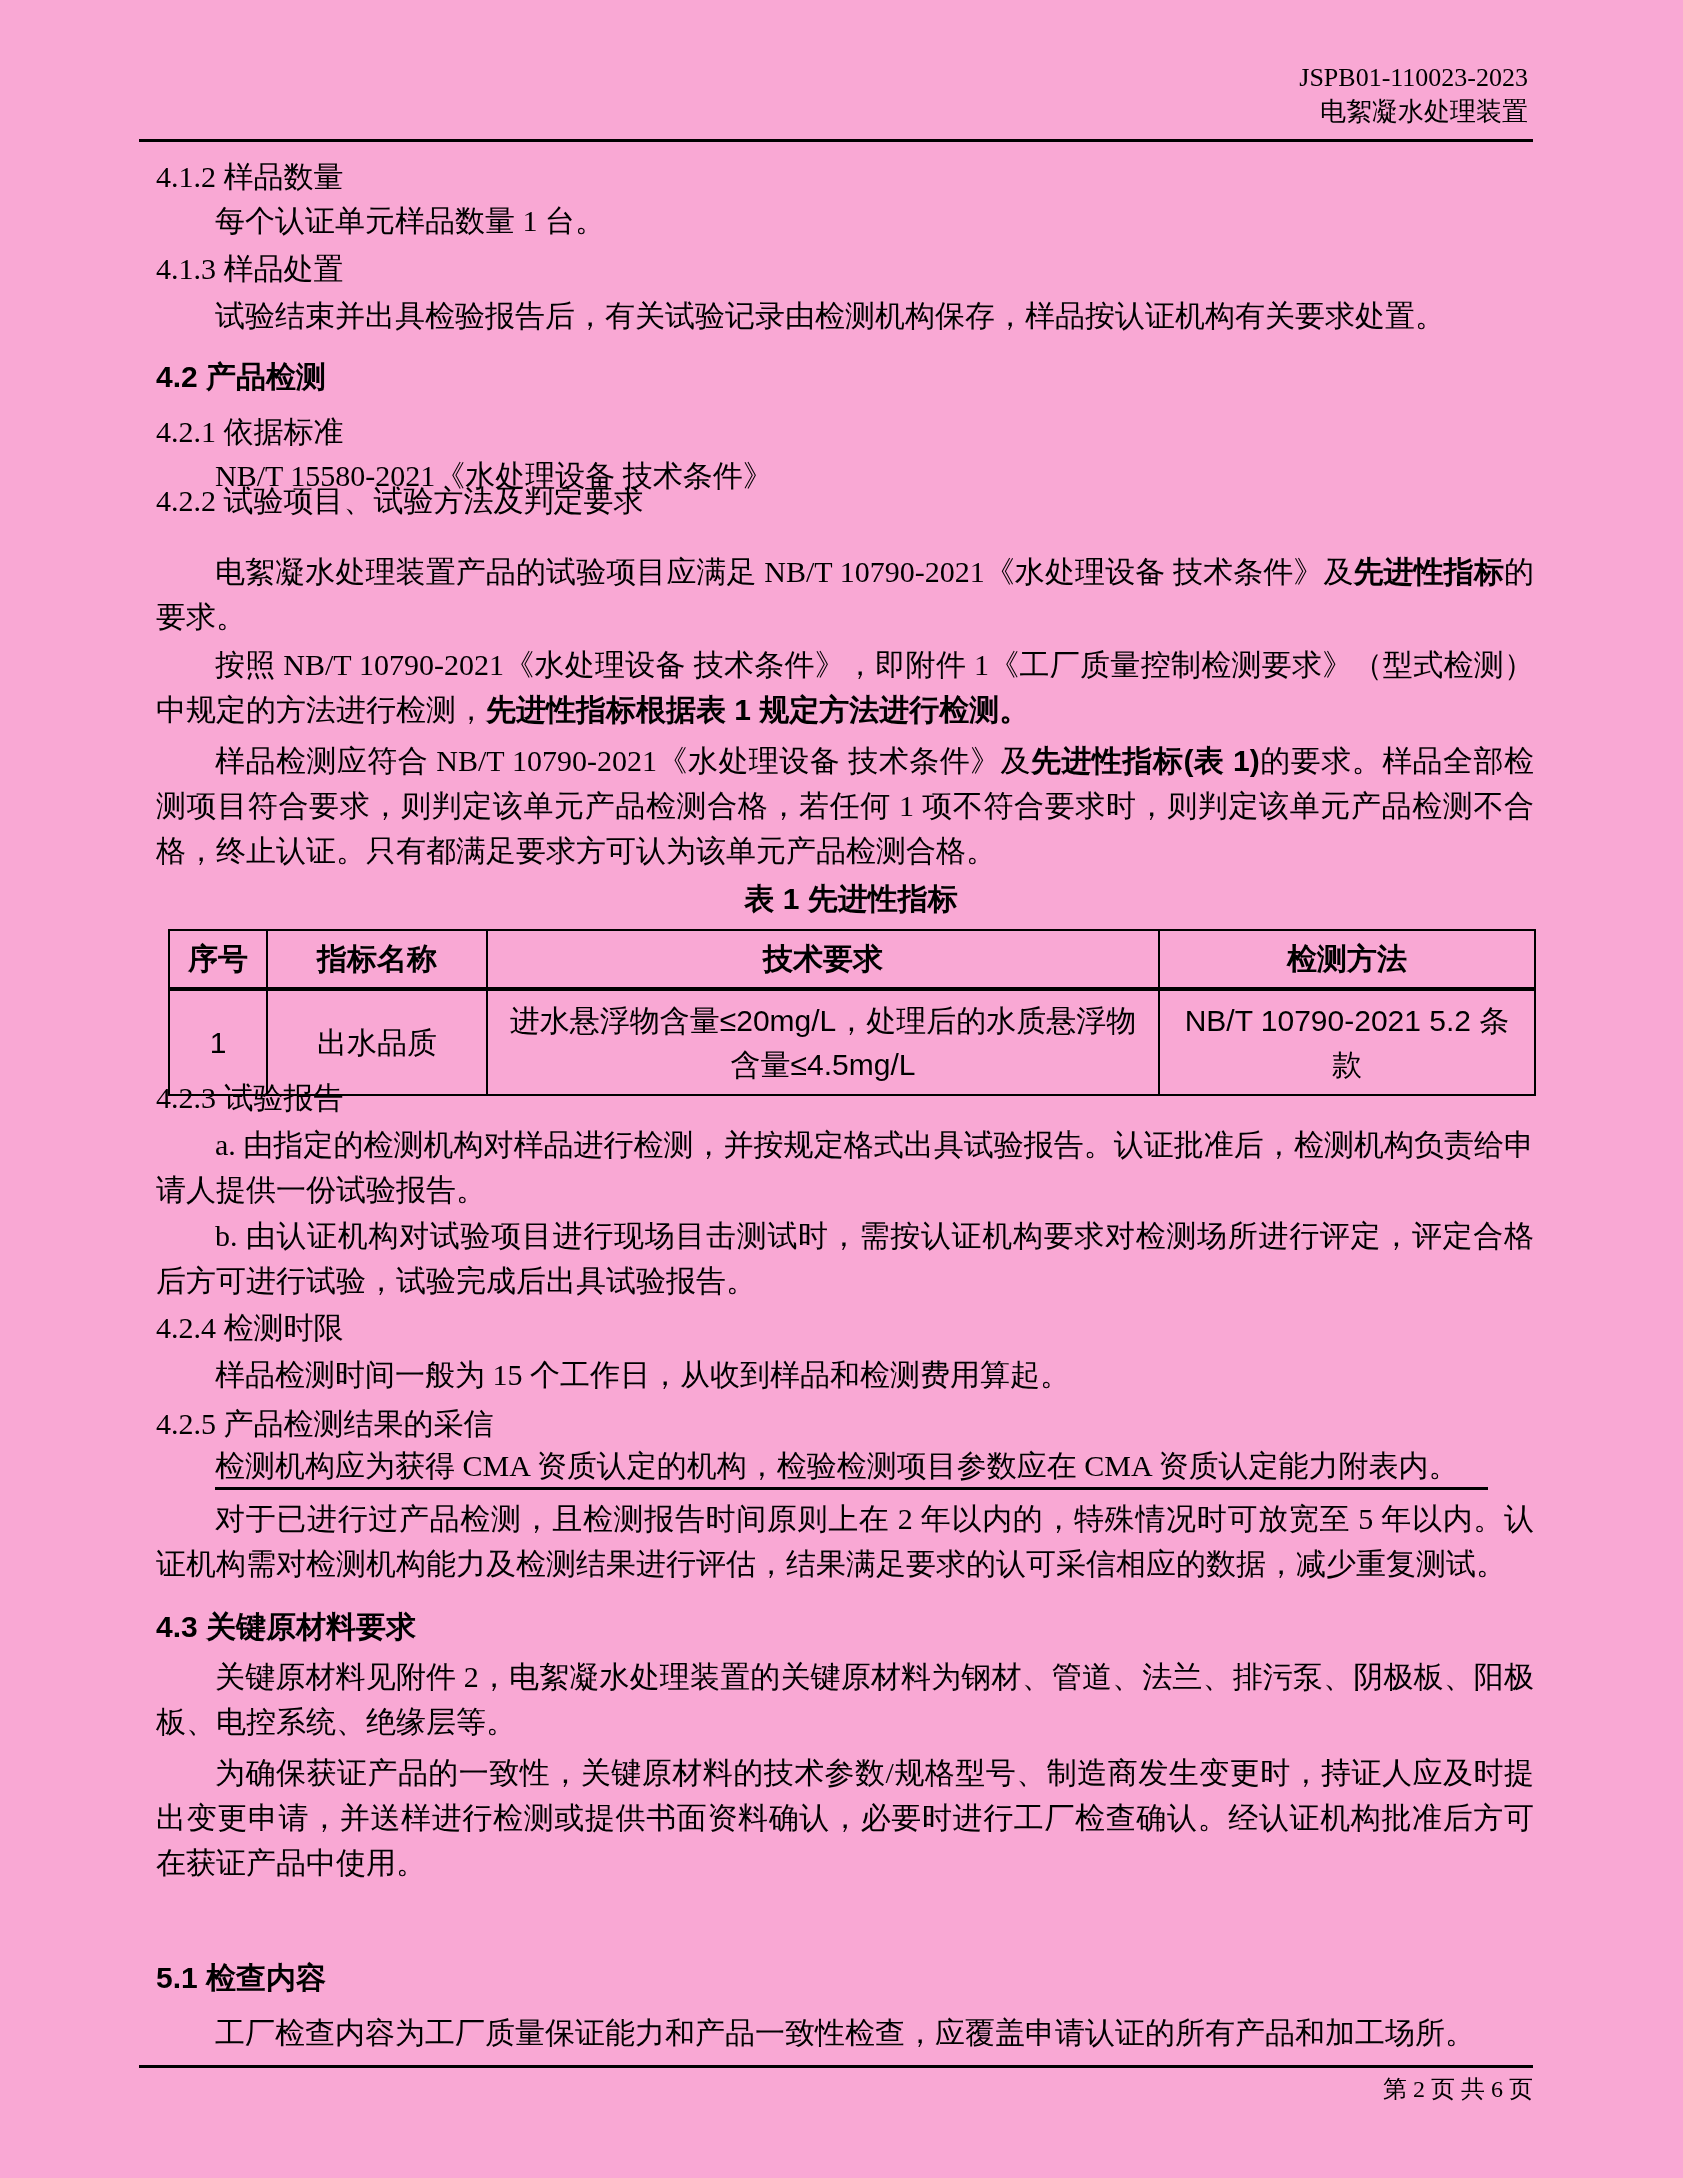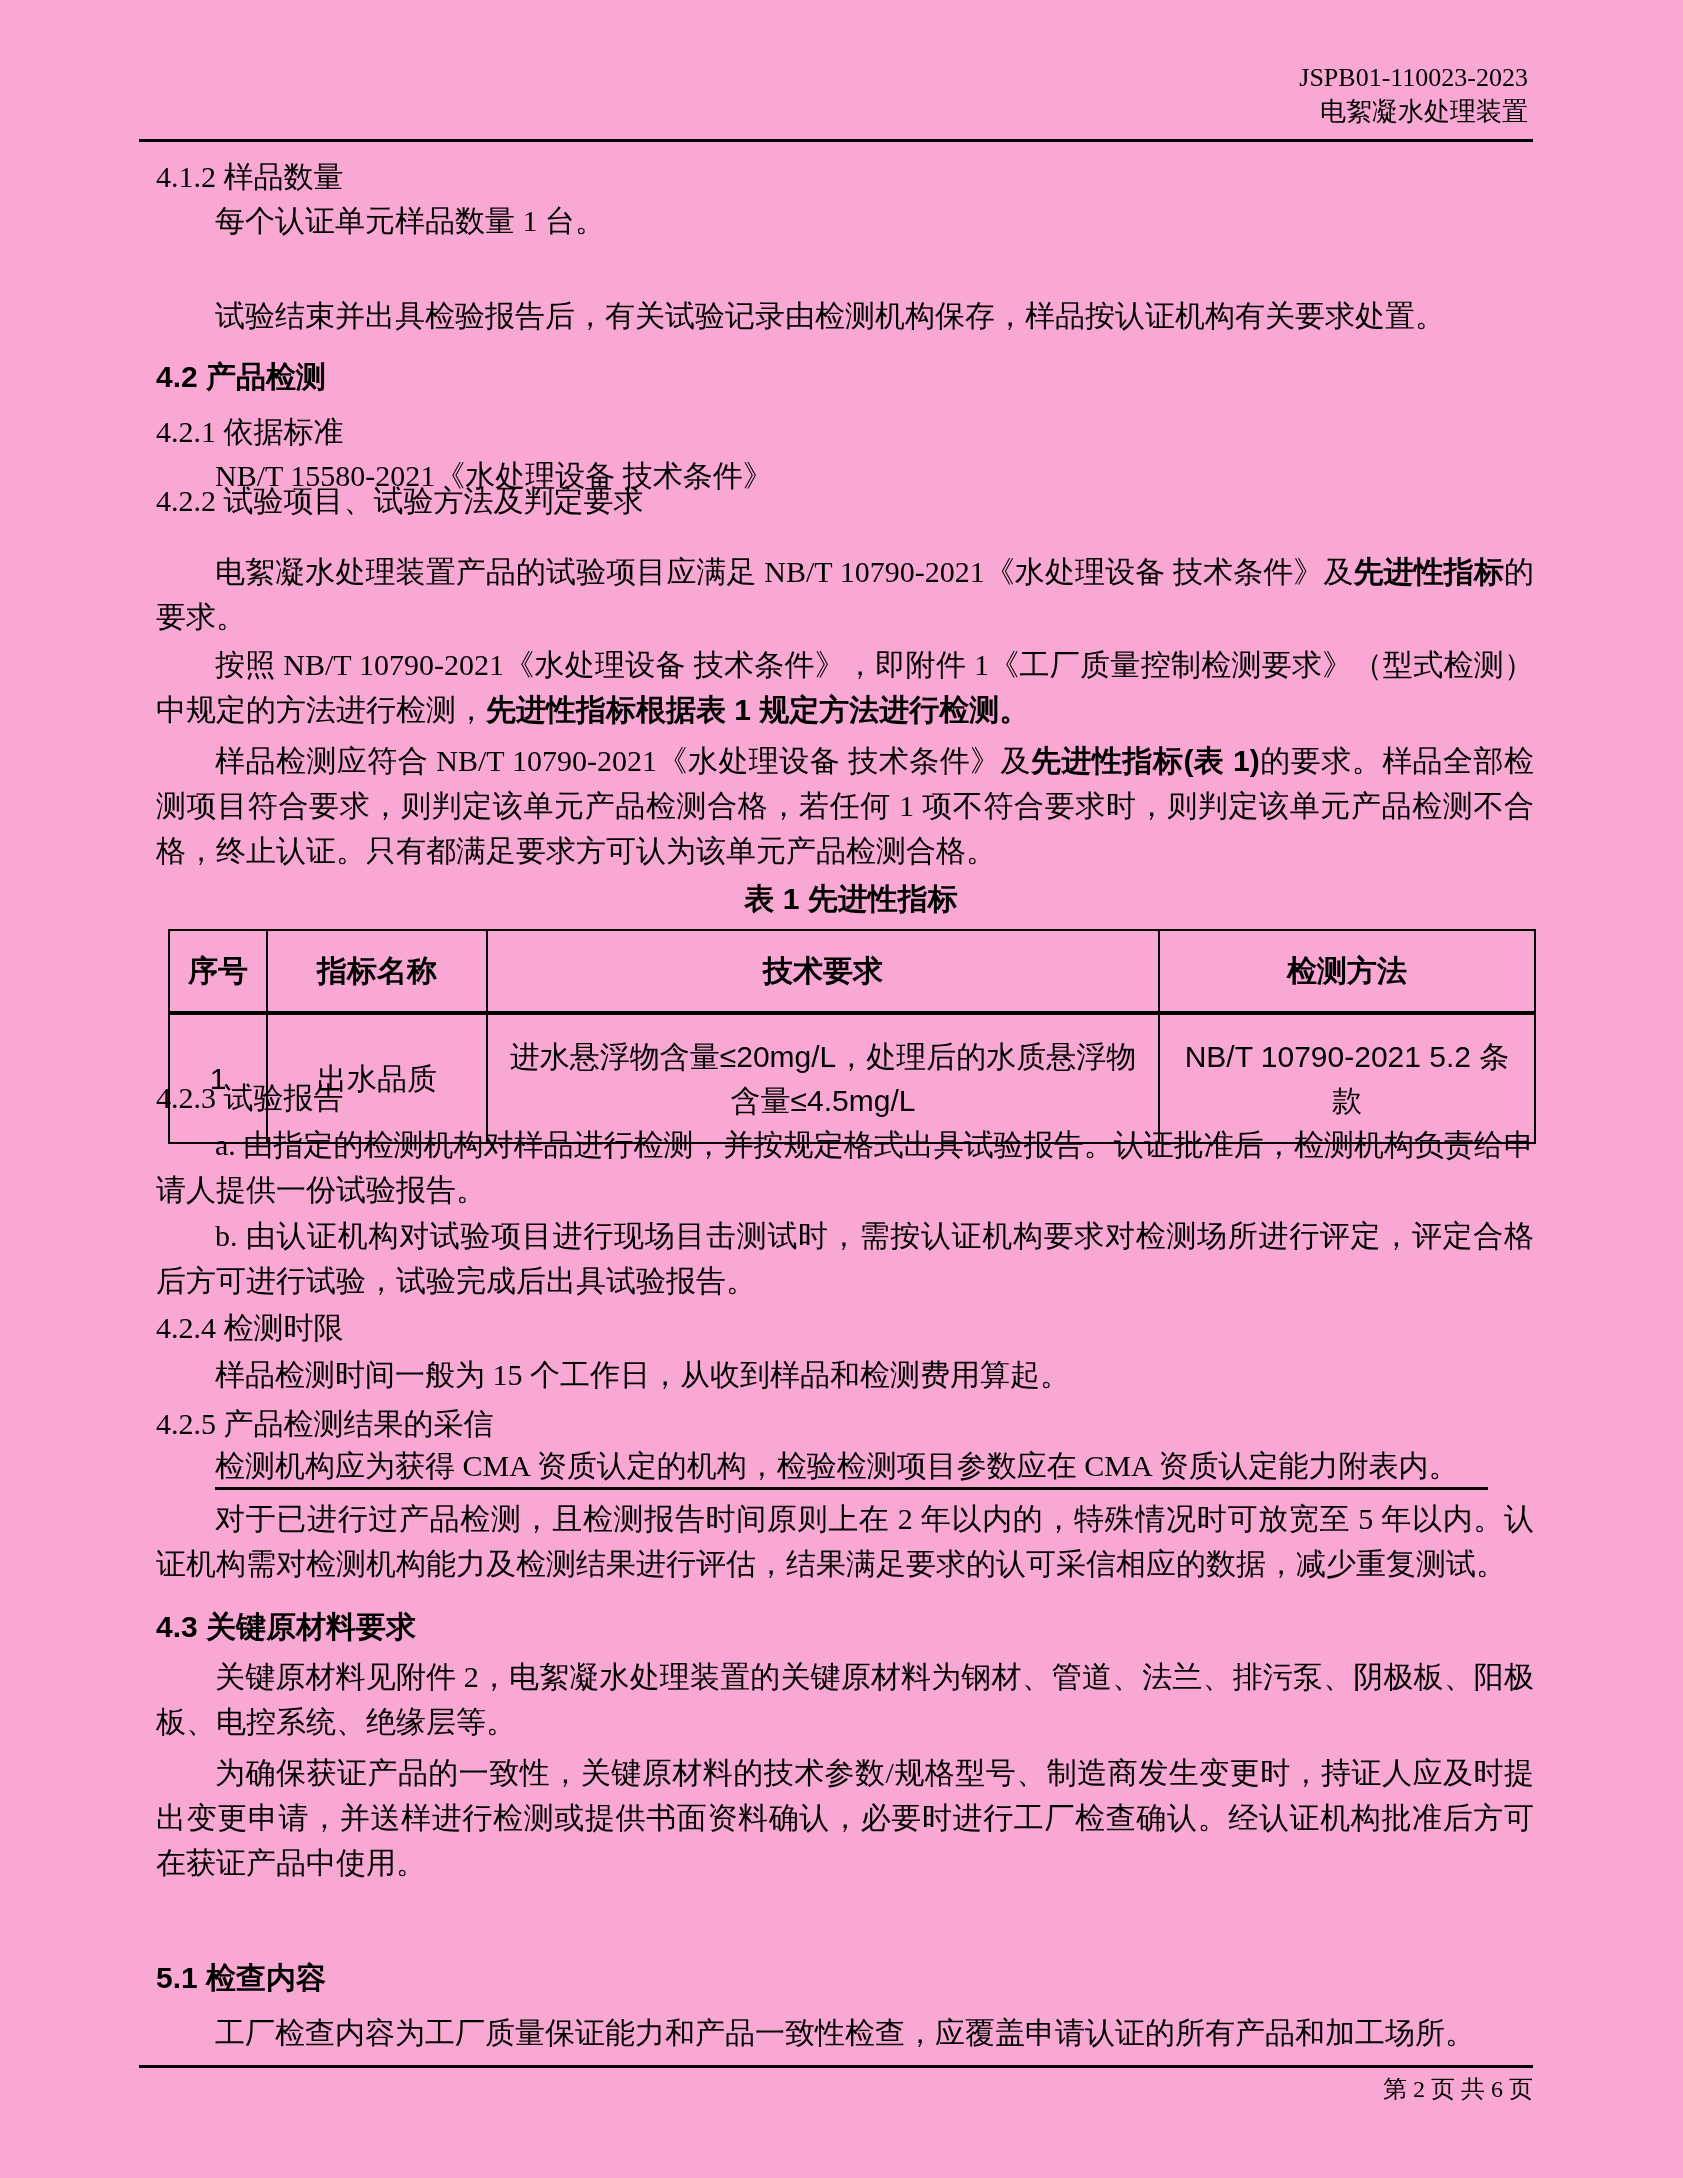--- a/index.html
+++ b/index.html
@@ -48,21 +48,21 @@
     width: 1366px;
     border-collapse: collapse;
     table-layout: fixed;
     font-family: "Liberation Sans", "DejaVu Sans", sans-serif;
     font-size: 30px;
   }
   table.t1 td {
     border: 2px solid #000;
     text-align: center;
     vertical-align: middle;
-    padding: 16px;
+    padding: 4px;
     line-height: 44px;
   }
   table.t1 tr.head td {
     height: 48px;
     font-weight: bold;
     border-bottom: 4px solid #000;
   }
   table.t1 tr.row td { height: 95px; }
   table.t1 td.req {
     text-align: center;
@@ -82,20 +82,21 @@
 
   <div class="hdr">
     <div>JSPB01-110023-2023</div>
     <div>电絮凝水处理装置</div>
   </div>
   <div class="rule" style="top:139px"></div>
 
   <div class="blk" style="top:154px">4.1.2 样品数量</div>
   <div class="blk ind" style="top:198px">每个认证单元样品数量 1 台。</div>
 
+  <div class="blk" style="top:246px">4.1.3 样品处置</div>
   <div class="blk ind just" style="top:293px">试验结束并出具检验报告后，有关试验记录由检测机构保存，样品按认证机构有关要求处置。</div>
 
   <div class="blk hb" style="top:354px">4.2 产品检测</div>
 
   <div class="blk" style="top:409px">4.2.1 依据标准</div>
   <div class="blk ind" style="top:453px">NB/T 15580-2021《水处理设备 技术条件》</div>
 
   <div class="blk" style="top:478px">4.2.2 试验项目、试验方法及判定要求</div>
 
   <div class="blk ind just" style="top:549px"><span>电絮凝水处理装置产品的试验项目应满足 NB/T 10790-2021《水处理设备 技术条件》及</span><span class="bd">先进性指标</span><span>的要求。</span></div>

